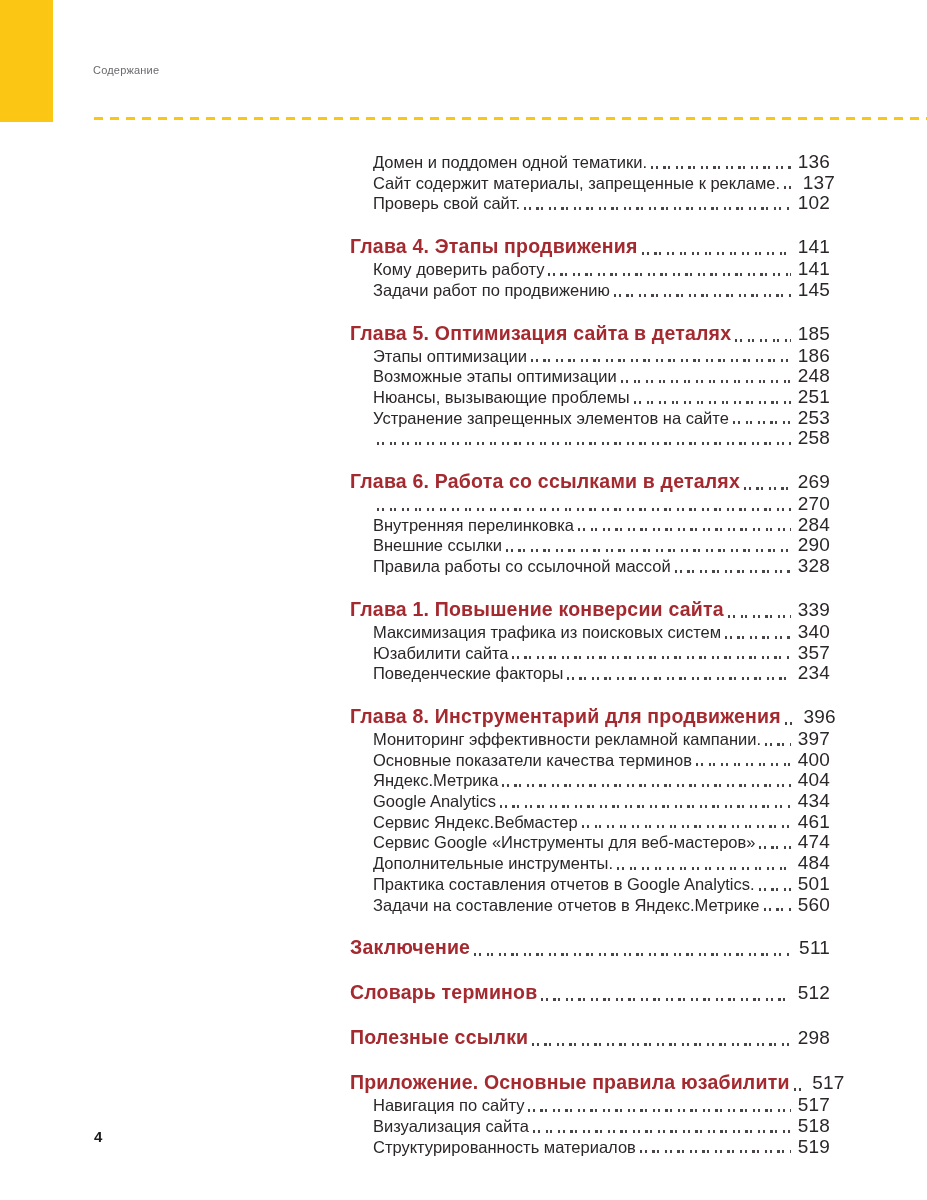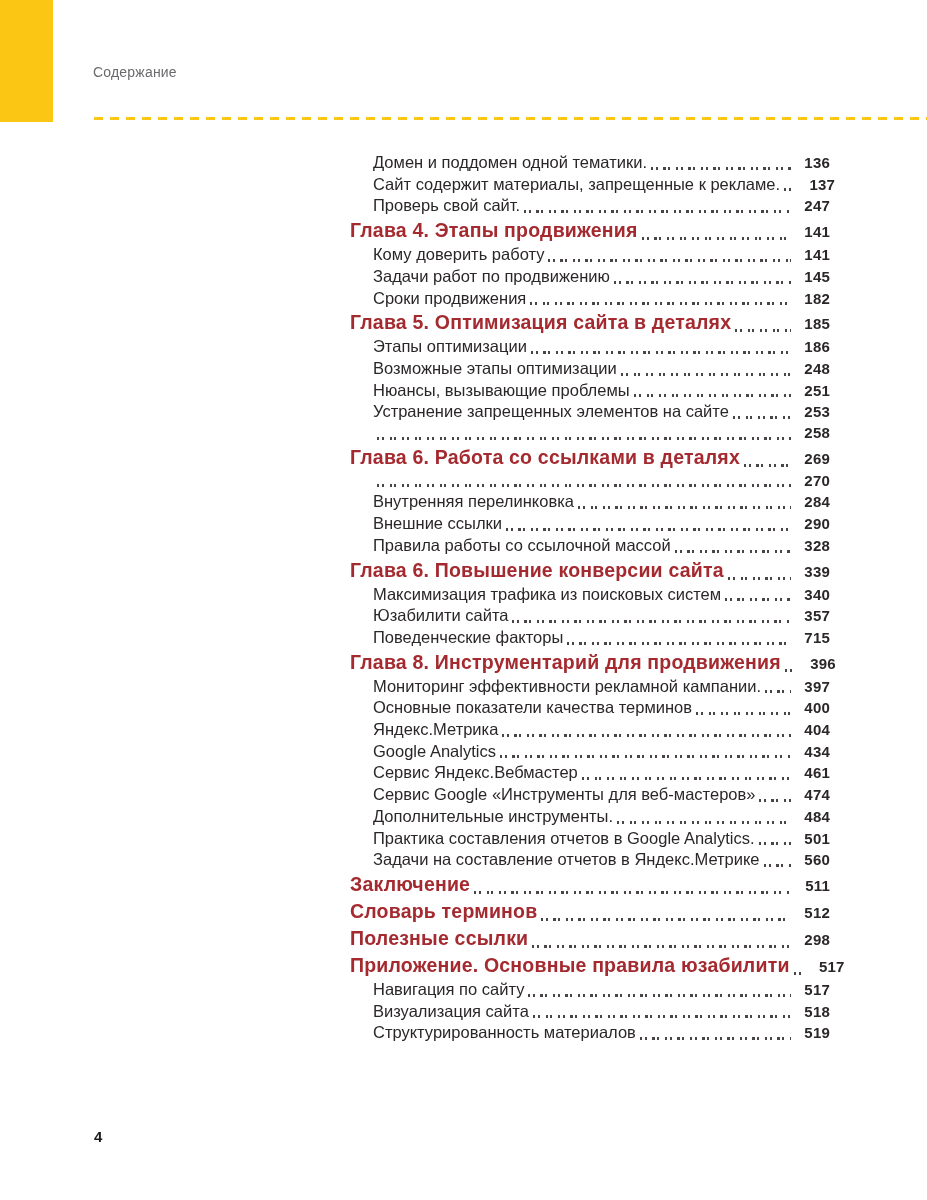--- a/index.html
+++ b/index.html
@@ -15,54 +15,54 @@
     width:927px;height:1200px;position:relative;overflow:hidden;
     font-family:"Liberation Sans","DejaVu Sans",sans-serif;
     color:var(--ink);
   }
   .corner{
     position:absolute;left:0;top:0;width:53px;height:122px;
     background:var(--accent-yellow);
   }
   .running-head{
     position:absolute;left:93px;top:64px;
-    font-size:14px;color:var(--head-gray);letter-spacing:.2px;
+    font-size:11px;color:var(--head-gray);letter-spacing:.2px;
   }
   .dash-rule{
     position:absolute;left:94px;right:0;top:117px;height:3px;
     background:repeating-linear-gradient(to right,
       var(--accent-yellow) 0 9px, transparent 9px 16px);
   }
   .toc{
     position:absolute;left:350px;top:152px;width:480px;
   }
   .row{
     display:flex;align-items:baseline;
   }
   .row-sub{
     padding-left:23px;
     font-size:16.5px;line-height:20.7px;
   }
   .row-chapter{
     font-size:19.5px;line-height:24px;font-weight:bold;
     letter-spacing:.2px;
-    margin-top:1px;
+    margin-top:20px;
   }
   .row-chapter .lbl{color:var(--heading-red);}
   .lbl{white-space:nowrap;flex:0 0 auto;}
   .leader{
     flex:1 1 auto;height:3px;align-self:flex-end;
     margin:0 5px 4px 4px;min-width:12px;
     background:repeating-linear-gradient(to right,
       var(--dots) 0 2.2px, transparent 2.2px 4.6px,
       var(--dots) 4.6px 6.8px, transparent 6.8px 12.5px);
   }
   .pg{
     flex:0 0 auto;min-width:34px;text-align:right;
-    font-size:15px;font-weight:bold;color:var(--ink);
+    font-size:19px;font-weight:normal;color:var(--ink);
     letter-spacing:.2px;
   }
   .folio{
     position:absolute;left:94px;top:1128px;
     font-size:15px;font-weight:bold;color:#1c1a1b;
   }
 </style>
 </head>
 <body>
 
@@ -77,42 +77,37 @@
     <span class="pg">136</span>
   </div>
       <div class="row row-sub">
     <span class="lbl">Сайт содержит материалы, запрещенные к рекламе.</span>
     <span class="leader"></span>
     <span class="pg">137</span>
   </div>
       <div class="row row-sub">
     <span class="lbl">Проверь свой сайт.</span>
     <span class="leader"></span>
-    <span class="pg">247</span>
+    <span class="pg">102</span>
   </div>
       <div class="row row-chapter">
     <span class="lbl">Глава 4. Этапы продвижения</span>
     <span class="leader"></span>
     <span class="pg">141</span>
   </div>
       <div class="row row-sub">
     <span class="lbl">Кому доверить работу</span>
     <span class="leader"></span>
     <span class="pg">141</span>
   </div>
       <div class="row row-sub">
     <span class="lbl">Задачи работ по продвижению</span>
     <span class="leader"></span>
     <span class="pg">145</span>
   </div>
-      <div class="row row-sub">
-    <span class="lbl">Сроки продвижения</span>
-    <span class="leader"></span>
-    <span class="pg">182</span>
-  </div>
       <div class="row row-chapter">
     <span class="lbl">Глава 5. Оптимизация сайта в деталях</span>
     <span class="leader"></span>
     <span class="pg">185</span>
   </div>
       <div class="row row-sub">
     <span class="lbl">Этапы оптимизации</span>
     <span class="leader"></span>
     <span class="pg">186</span>
   </div>
@@ -153,38 +148,38 @@
     <span class="lbl">Внешние ссылки</span>
     <span class="leader"></span>
     <span class="pg">290</span>
   </div>
       <div class="row row-sub">
     <span class="lbl">Правила работы со ссылочной массой</span>
     <span class="leader"></span>
     <span class="pg">328</span>
   </div>
       <div class="row row-chapter">
-    <span class="lbl">Глава 6. Повышение конверсии сайта</span>
+    <span class="lbl">Глава 1. Повышение конверсии сайта</span>
     <span class="leader"></span>
     <span class="pg">339</span>
   </div>
       <div class="row row-sub">
     <span class="lbl">Максимизация трафика из поисковых систем</span>
     <span class="leader"></span>
     <span class="pg">340</span>
   </div>
       <div class="row row-sub">
     <span class="lbl">Юзабилити сайта</span>
     <span class="leader"></span>
     <span class="pg">357</span>
   </div>
       <div class="row row-sub">
     <span class="lbl">Поведенческие факторы</span>
     <span class="leader"></span>
-    <span class="pg">715</span>
+    <span class="pg">234</span>
   </div>
       <div class="row row-chapter">
     <span class="lbl">Глава 8. Инструментарий для продвижения</span>
     <span class="leader"></span>
     <span class="pg">396</span>
   </div>
       <div class="row row-sub">
     <span class="lbl">Мониторинг эффективности рекламной кампании.</span>
     <span class="leader"></span>
     <span class="pg">397</span>

